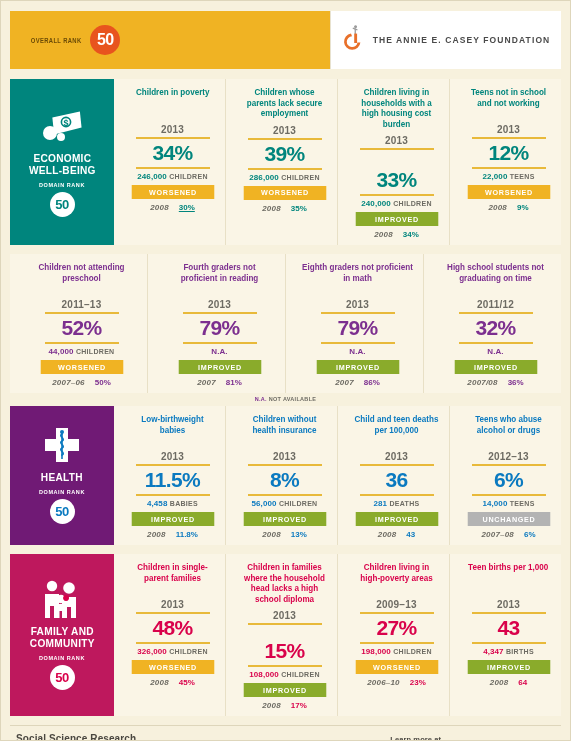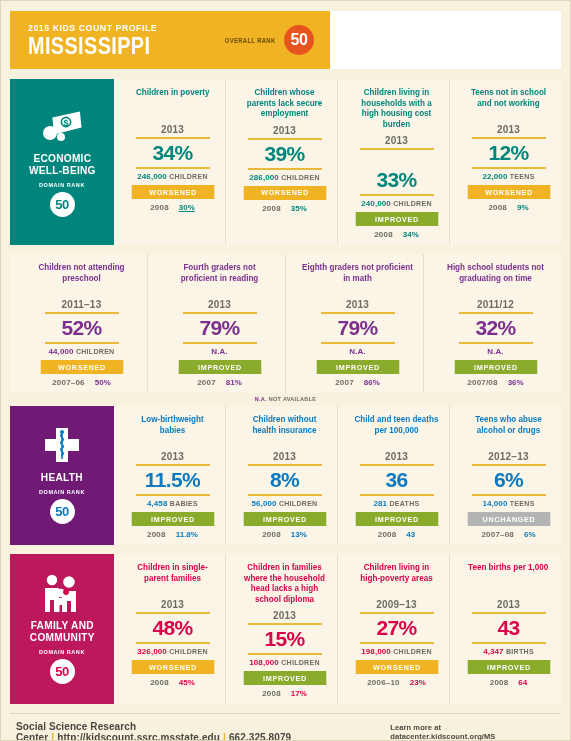--- a/index.html
+++ b/index.html
@@ -207,21 +207,21 @@
   .trend.improved{background:#8aab2b;}
   .trend.unchanged{background:#b3b3b3;}
   .prev{
     margin-top:4px;
     font-size:8px;
     display:flex;
     gap:10px;
     align-items:baseline;
     justify-content:center;
   }
-  .prev-year{color:#6d6b63;font-weight:bold;letter-spacing:.2px;}
+  .prev-year{color:#6d6b63;font-weight:bold;letter-spacing:.2px;font-style:italic;}
   .prev-val{font-weight:bold;}
 
   .na-note{
     text-align:center;
     font-size:5.5px;
     font-weight:bold;
     letter-spacing:.3px;
     color:#6d6b63;
     margin-top:-6px;
     margin-bottom:4px;
@@ -252,28 +252,36 @@
     padding-right:16px;
   }
 </style>
 </head>
 <body>
 
 <div class="page">
 
   <div class="header">
     <div class="header-left">
-      <div class="hl-text">
-        <div class="kicker">2015 KIDS COUNT PROFILE</div>
-        <div class="state">MISSISSIPPI</div>
-      </div>
       <div class="rank-wrap">
         <div class="rank-label">OVERALL RANK</div>
         <div class="rank-circle">50</div>
       </div>
+    </div>
+    <div class="header-right">
+      <span>
+        <svg width="22" height="30" viewBox="0 0 22 30">
+          <path d="M13.5 2.2 a1.5 1.5 0 1 0 0.1 0 z" fill="#9b9b9b"></path>
+          <path d="M12.6 5.5 l1.3 0 0 5.5 -1.3 0 z" fill="#9b9b9b"></path>
+          <path d="M11.0 4.6 l4.6 1.7 -0.4 1.1 -4.6 -1.7 z" fill="#9b9b9b"></path>
+          <path d="M9.0 10.5 a8.2 8.2 0 1 0 9.4 9.0 l-2.9 0 a5.4 5.4 0 1 1 -5.5 -6.2 z" fill="#e8702a"></path>
+          <path d="M12.2 10.6 l2.9 0 0 9.4 -2.9 0 z" fill="#e8702a"></path>
+        </svg>
+      </span>
+      <span class="foundation-name">THE ANNIE E. CASEY FOUNDATION</span>
     </div>
   </div>
 
   <div id="domains-root">
       <div class="domain">
         <div class="domain-label" style="background: rgb(0, 133, 125);">
           <div class="domain-icon">
             <svg width="44" height="34" viewBox="0 0 44 34">
               <path d="M13 6 L41 3 L41 19 L13 23 Z" fill="#fff" transform="rotate(-6 27 13)"></path>
               <circle cx="26" cy="12" r="4.6" fill="none" stroke="#00857d" stroke-width="1.6"></circle>
@@ -495,21 +503,21 @@
             <div class="trend worsened">WORSENED</div>
             <div class="prev">
               <span class="prev-year">2008</span>
               <span class="prev-val" style="color: rgb(217, 2, 75);">45%</span>
             </div>
           </div>
           <div class="ind">
             <div class="ind-title" style="color: rgb(217, 2, 75);">Children in families where the household head lacks a high school diploma</div>
             <div class="ind-year">2013</div>
             <div class="rule"></div>
-            <div class="ind-value" style="color: rgb(217, 2, 75);">15%</div>
+            <div class="ind-value" style="color: rgb(217, 2, 75); margin-top: 12px;">15%</div>
             <div class="rule"></div>
             <div class="ind-count" style="color: rgb(217, 2, 75);"><span>108,000</span> <span class="unit">CHILDREN</span></div>
             <div class="trend improved">IMPROVED</div>
             <div class="prev">
               <span class="prev-year">2008</span>
               <span class="prev-val" style="color: rgb(217, 2, 75);">17%</span>
             </div>
           </div>
           <div class="ind">
             <div class="ind-title" style="color: rgb(217, 2, 75);">Children living in high-poverty areas</div>

